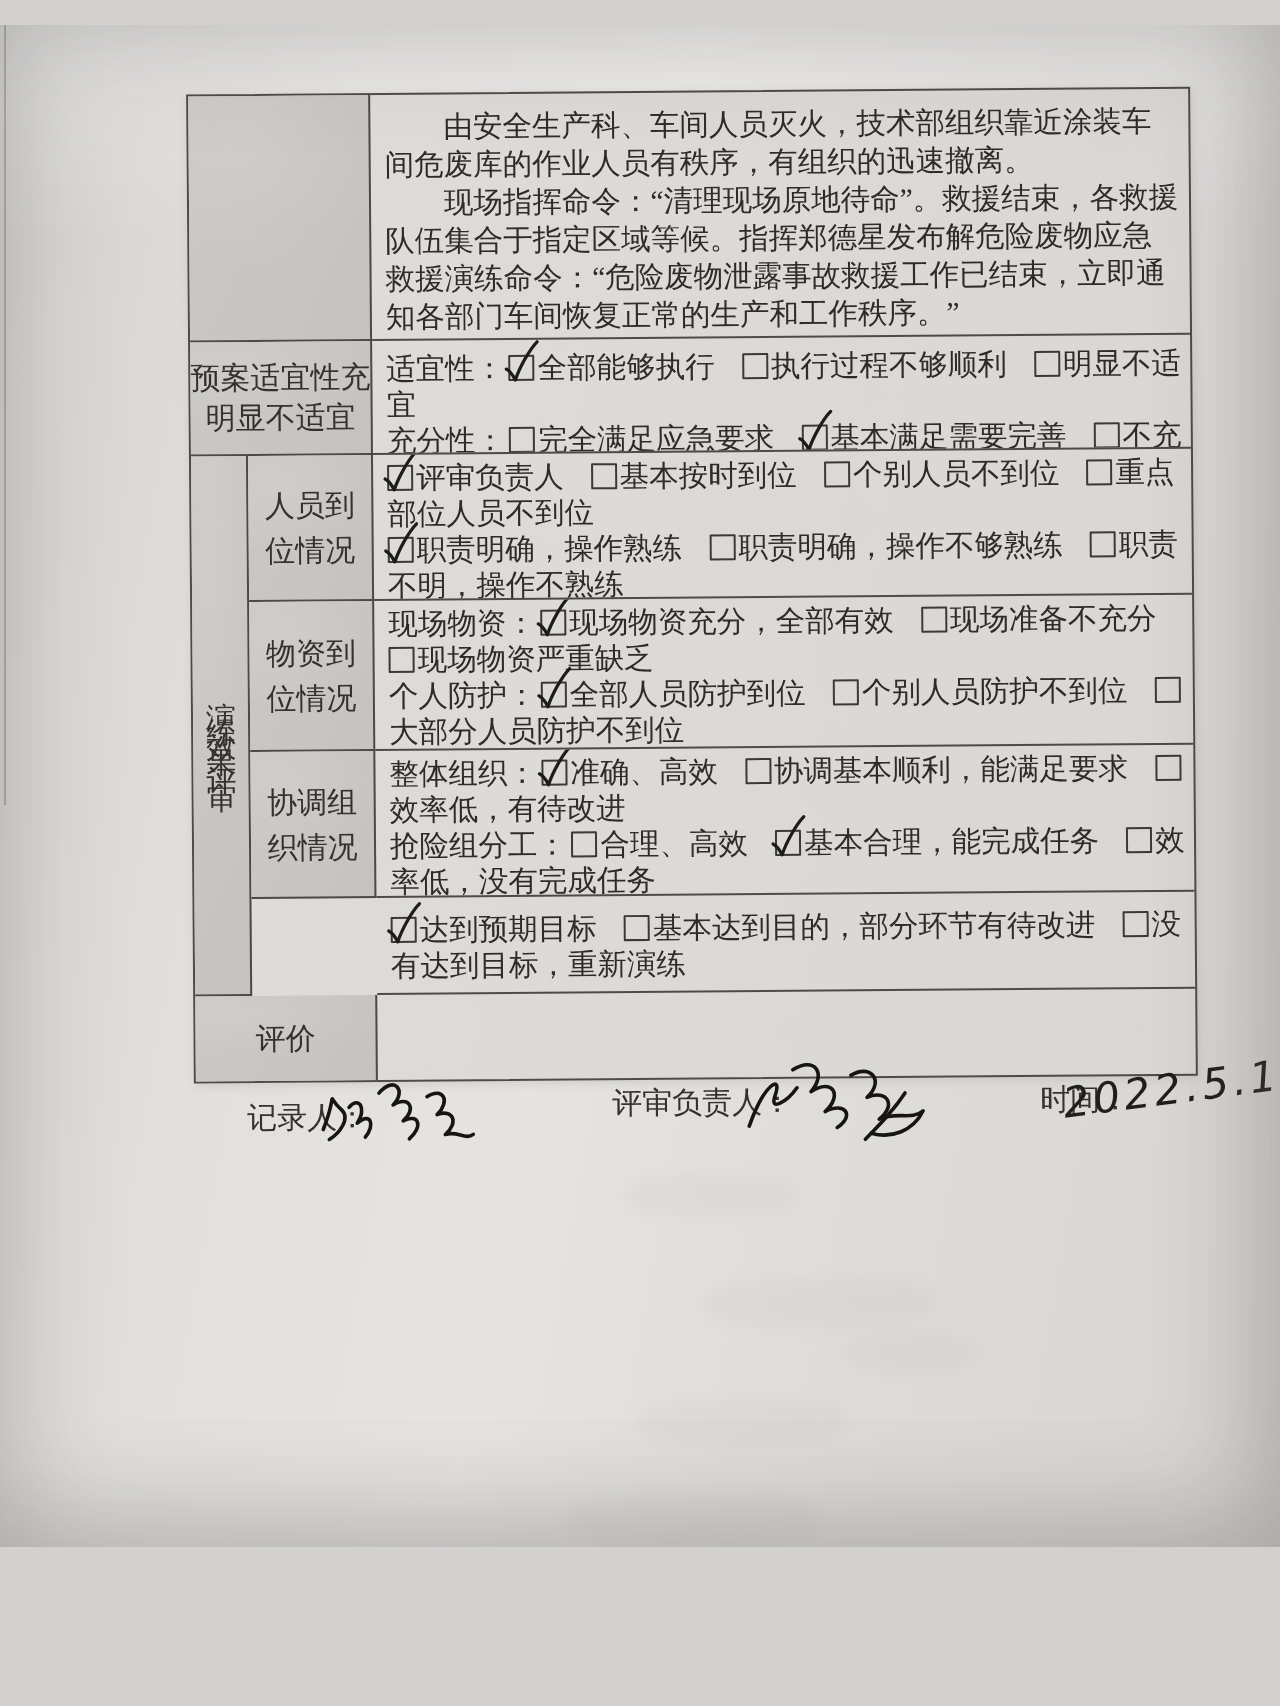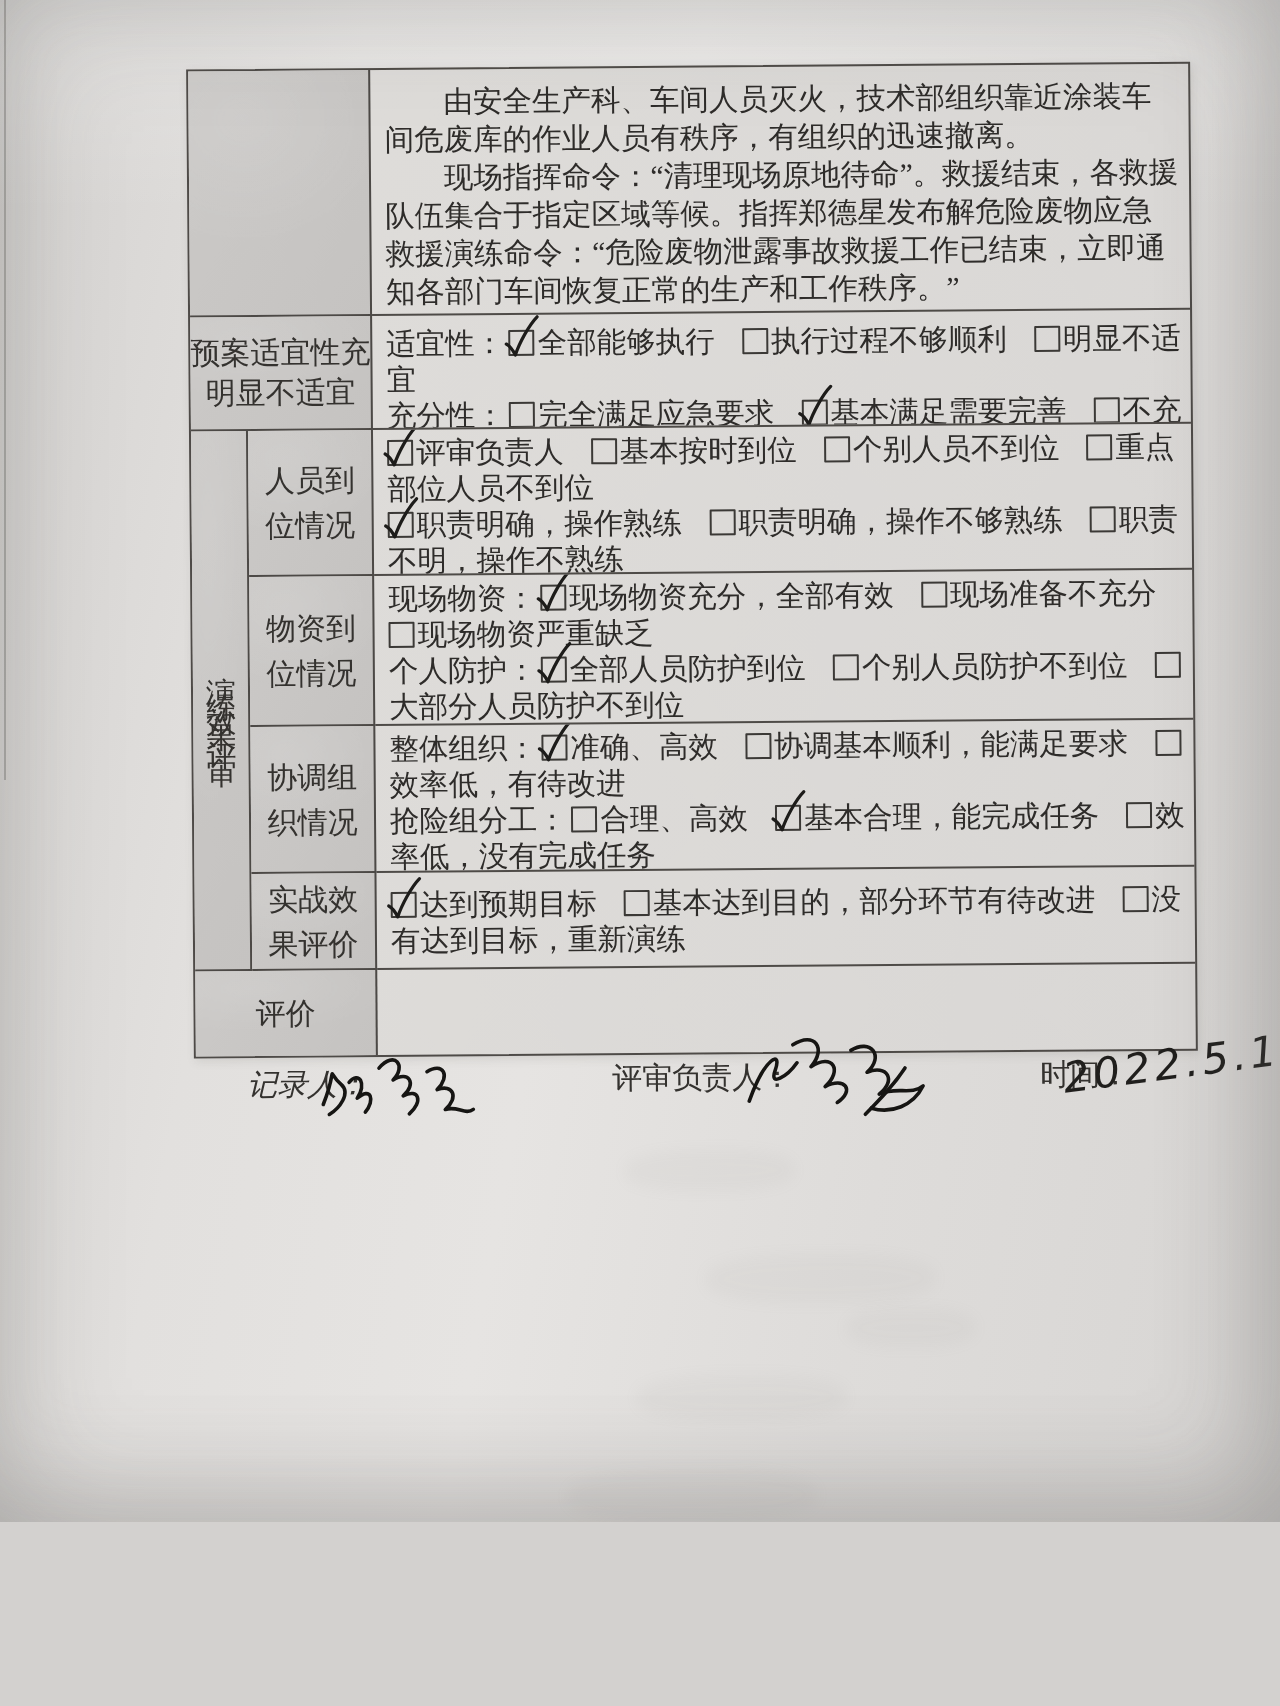--- a/index.html
+++ b/index.html
@@ -13,20 +13,21 @@
     width:1280px;height:1706px;overflow:hidden;
     font-family:"Liberation Serif","DejaVu Serif",serif;
     color:var(--ink);
     background:#d3d1cf;
   }
   .photo{
     position:relative;width:1280px;height:1522px;overflow:hidden;
     background:
       linear-gradient(180deg, rgba(255,255,255,.25) 0%, rgba(255,255,255,0) 14%),
       linear-gradient(100deg, #d4d2d0 0%, #e2e0de 24%, #e6e4e2 46%, #dedcda 70%, #d7d5d3 100%);
+    margin-top: 25px;
   }
   
   .photo::before{
     content:"";position:absolute;left:4px;top:0;width:2px;height:780px;
     background:rgba(120,117,113,.45);
   }
   .photo::after{
     content:"";position:absolute;inset:0;pointer-events:none;
     box-shadow:inset 0 0 120px rgba(90,88,85,.28), inset -30px -40px 90px rgba(110,108,104,.18);
   }
@@ -143,38 +144,34 @@
       </div>
       <div class="cell last-col cellc" style="grid-column:3;grid-row:5;">
           <div class="tline"><span class="plain">整体组织：</span><span class="opt"><span class="cb checked"><svg viewBox="0 0 38 46">
                   <path d="M3 29 C 7 31 10 36 12 40 C 16 28 26 10 34 2"></path>
                 </svg></span><span>准确、高效</span></span><span class="opt"><span class="cb"></span><span>协调基本顺利，能满足要求</span></span><span class="opt"><span class="cb"></span><span>效率低，有待改进</span></span></div>
           <div class="tline"><span class="plain">抢险组分工：</span><span class="opt"><span class="cb"></span><span>合理、高效</span></span><span class="opt"><span class="cb checked"><svg viewBox="0 0 38 46">
                   <path d="M3 29 C 7 31 10 36 12 40 C 16 28 26 10 34 2"></path>
                 </svg></span><span>基本合理，能完成任务</span></span><span class="opt"><span class="cb"></span><span>效率低，没有完成任务</span></span></div>
         </div>
 
-      <div class="cell gray labelcell" style="grid-column:2;grid-row:6;">
-        <div>实战效</div>
-        <div>果评价</div>
-      </div>
       <div class="cell last-col cellc" style="grid-column:3;grid-row:6;padding-top:14px;">
           <div class="tline"><span class="opt"><span class="cb checked"><svg viewBox="0 0 38 46">
                   <path d="M3 29 C 7 31 10 36 12 40 C 16 28 26 10 34 2"></path>
                 </svg></span><span>达到预期目标</span></span><span class="opt"><span class="cb"></span><span>基本达到目的，部分环节有待改进</span></span><span class="opt"><span class="cb"></span><span>没有达到目标，重新演练</span></span></div>
         </div>
 
       <div class="cell gray labelcell last-row" style="grid-column:1/3;grid-row:7;">
         <div>评价</div>
       </div>
       <div class="cell last-col last-row cellc" style="grid-column:3;grid-row:7;"></div>
     </div>
 
     <div class="footer">
-      <span class="flabel" style="left:243px;top:22px;font-style:italic;">记录人：</span>
+      <span class="flabel" style="left:243px;top:30px;">记录人：</span>
       <svg class="sig" style="left:305px;top:-4px;" width="170" height="100" viewBox="0 0 170 100">
         <path d="M14 66 C 30 26, 16 32, 32 46 C 42 55, 30 70, 20 76 M40 44 C 50 32, 58 46, 48 60 C 62 48, 66 62, 56 74"></path>
         <path d="M70 30 C 86 12, 98 28, 84 42 C 100 32, 108 46, 94 58 C 110 50, 114 64, 100 76"></path>
         <path d="M118 34 C 134 24, 142 38, 128 52 C 144 46, 150 60, 136 72 C 148 68, 156 78, 164 72"></path>
       </svg>
 
       <span class="flabel" style="left:608px;top:18px;">评审负责人：</span>
       <svg class="sig" style="left:735px;top:-16px;" width="190" height="110" viewBox="0 0 190 110">
         <path d="M10 78 C 26 34, 44 26, 36 48 C 30 64, 48 54, 58 40"></path>
         <path d="M54 22 C 76 8, 88 26, 72 44 C 94 30, 104 48, 86 64 C 106 54, 116 68, 98 80"></path>

